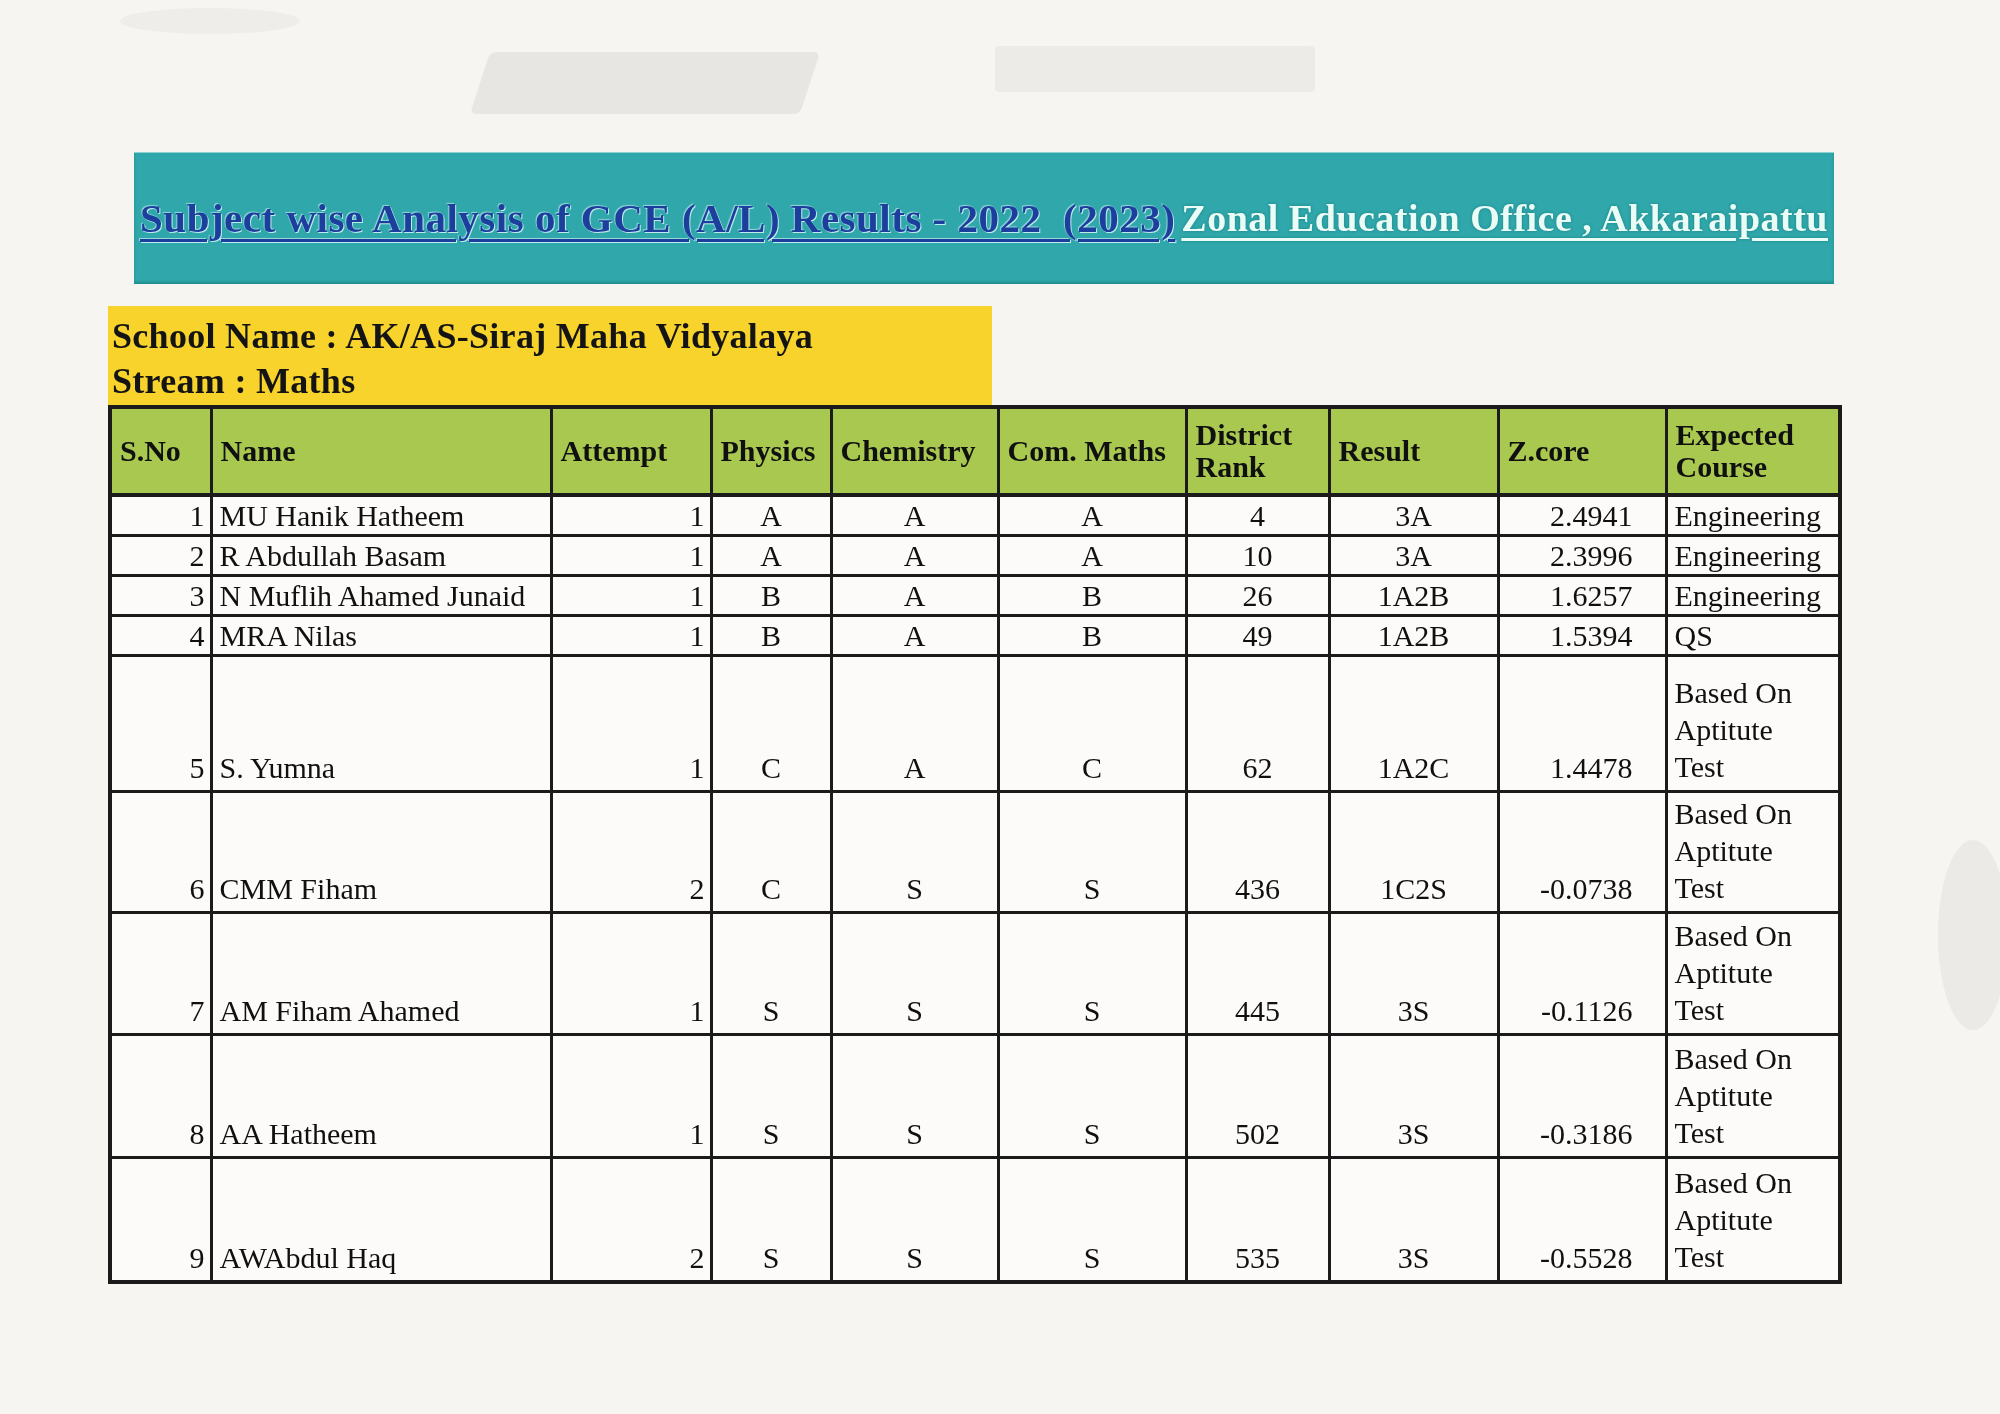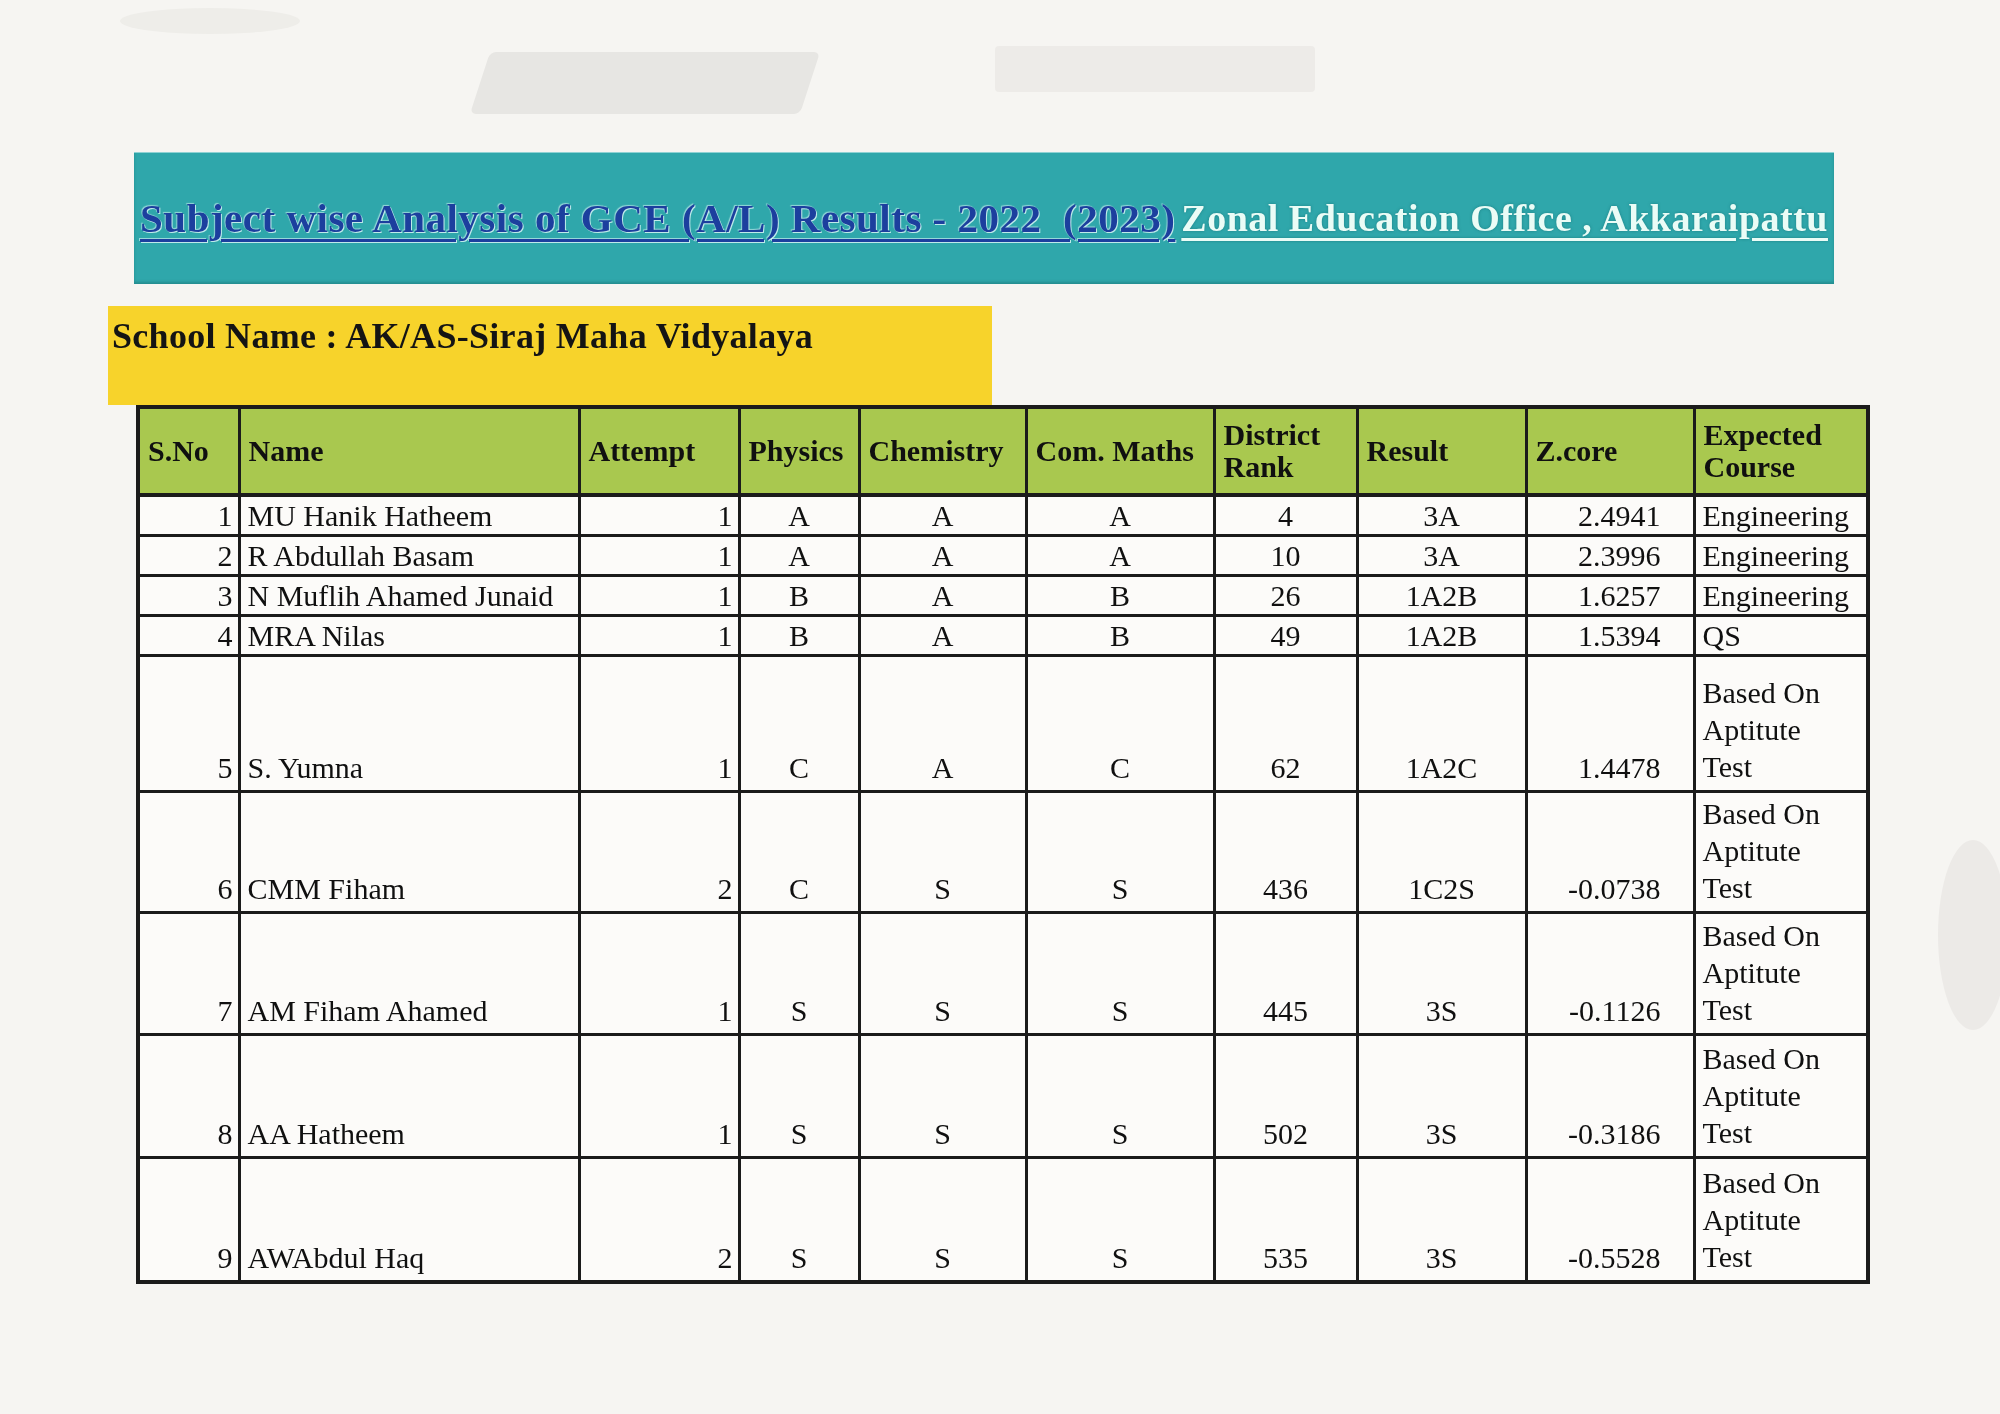--- a/index.html
+++ b/index.html
@@ -62,21 +62,21 @@
     padding: 8px 0 0 4px;
   }
   .school-line {
     font-size:36px; font-weight:bold; color:#141414; line-height:45px;
     white-space:pre; letter-spacing:.3px;
   }
 
   table.results-table {
     position:absolute; left:108px; top:405px; width:1730px;
     border-collapse:collapse; table-layout:fixed;
-    font-size:30px; color:#101010;margin-left:28px;
+    font-size:30px; color:#101010;
   }
   .results-table th, .results-table td {
     border:3px solid var(--table-border);
     overflow:hidden;
   }
   .results-table { border:4px solid var(--table-border); }
   .results-table thead tr { height:88px; }
   .results-table th {
     background: var(--header-bg);
     font-weight:bold; text-align:left; vertical-align:middle;
@@ -110,20 +110,21 @@
   <div class="artifact artifact-3"></div>
   <div class="artifact artifact-4"></div>
 
   <header class="banner">
     <div class="banner-title">Subject wise Analysis of GCE (A/L) Results - 2022  (2023)</div>
     <div class="banner-subtitle">Zonal Education Office , Akkaraipattu</div>
   </header>
 
   <section class="school-box">
     <div class="school-line">School Name : AK/AS-Siraj Maha Vidyalaya</div>
+    <div class="school-line">Stream : Maths</div>
   </section>
 
   <table class="results-table">
     <colgroup>
       <col style="width:101px">
         <col style="width:340px">
         <col style="width:160px">
         <col style="width:120px">
         <col style="width:167px">
       <col style="width:188px">

